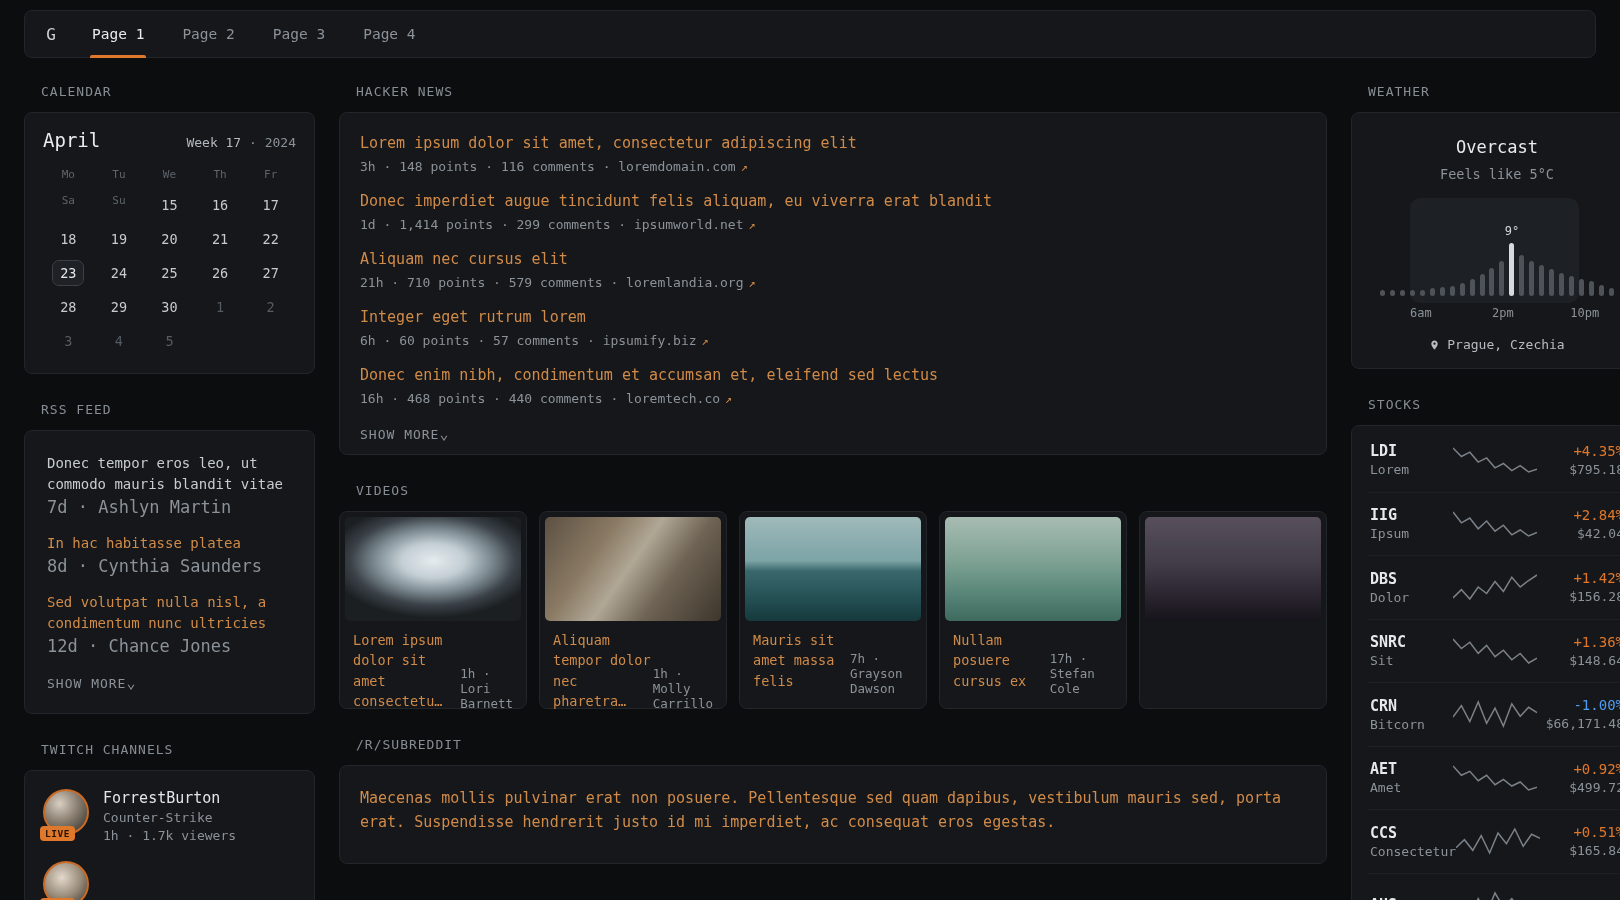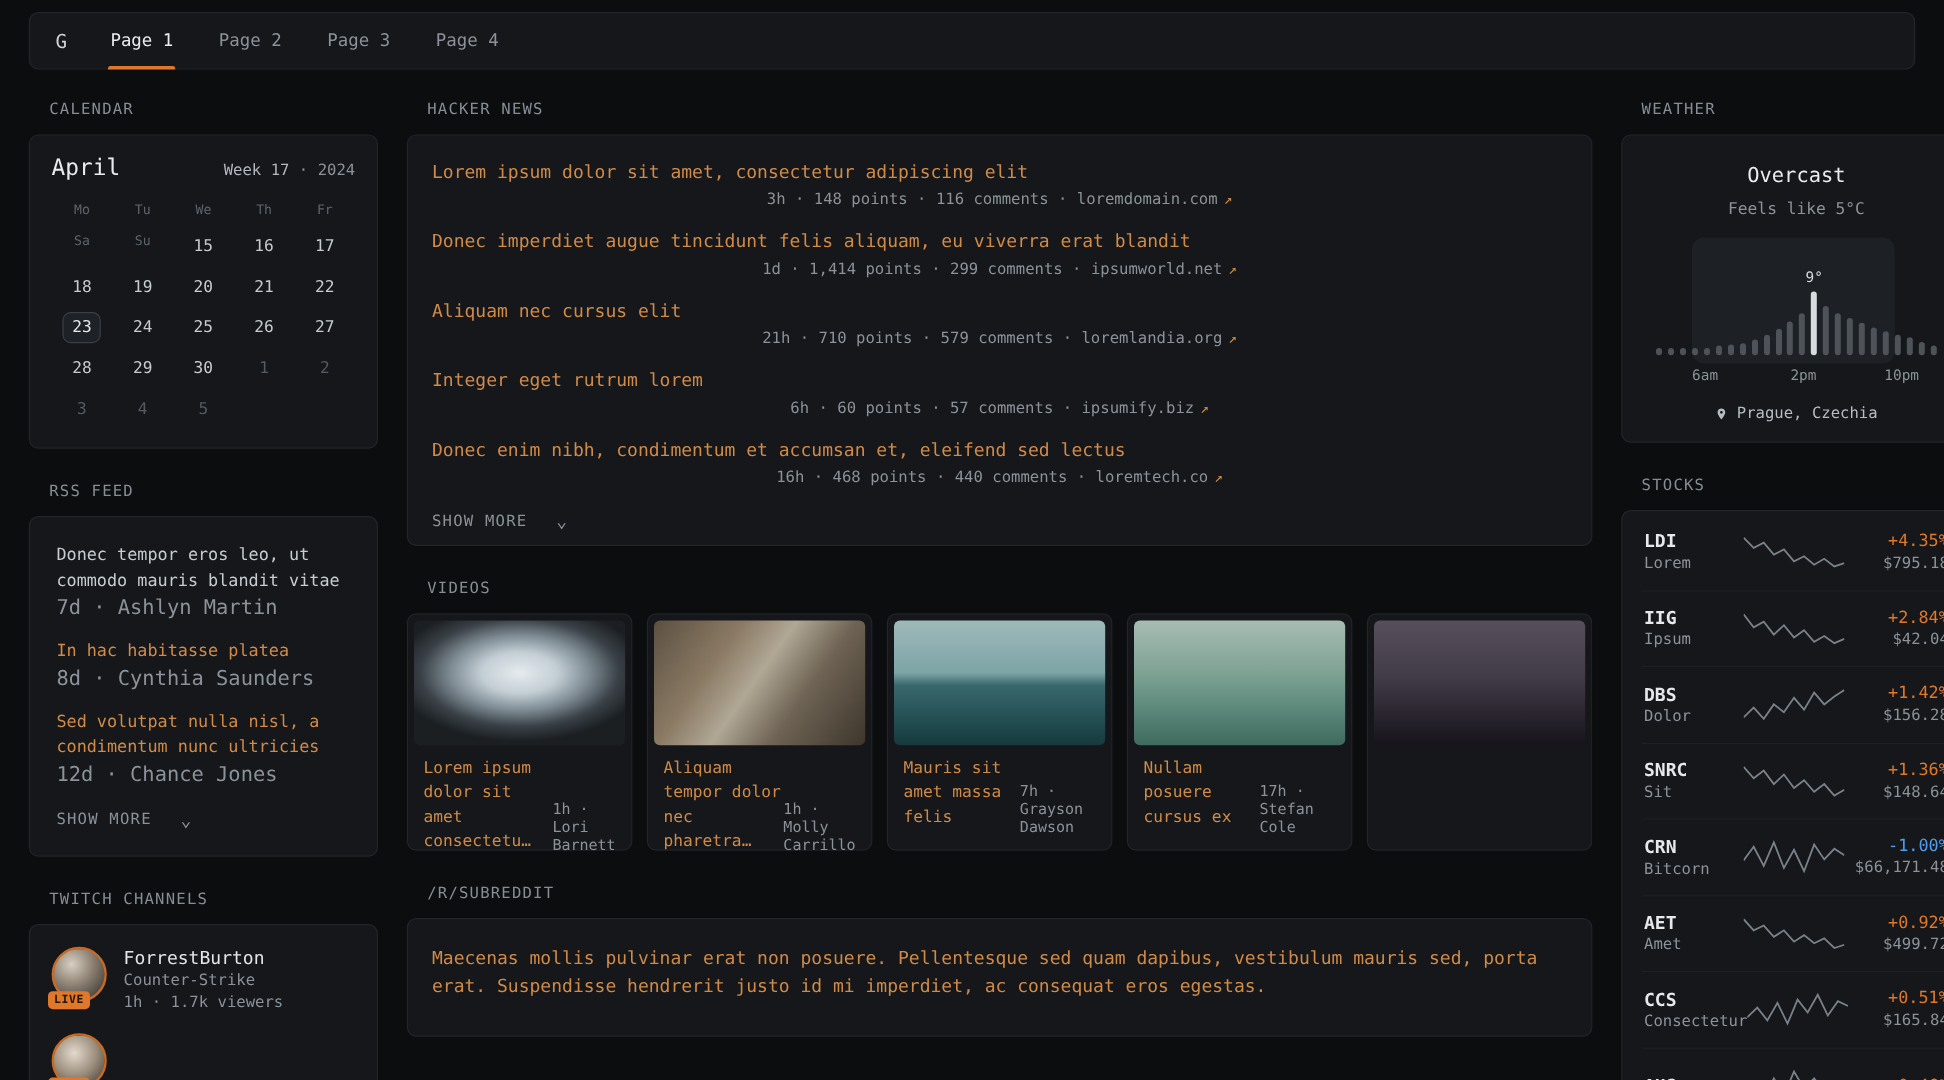--- a/index.html
+++ b/index.html
@@ -46,41 +46,41 @@
   .cal-day.muted { color:#545b62; }
   .cal-day .d { display:inline-block; min-width:32px; height:26px; line-height:24px;
     border:1px solid transparent; border-radius:7px; }
   .cal-day .d.selected { border-color:#3b4046; background:#1e2126; color:#e4e7ea; }
   
   .pad-card { padding:22px; }
   .rss-item { margin-bottom:16px; }
   .rss-title { font-size:14px; line-height:1.5; color:var(--link); cursor:pointer; }
   .rss-title.read { color:#c7ccd1; }
   .item-meta { font-size:17px; color:var(--muted); margin-top:2px; }
-  .show-more { display:inline-flex; align-items:center; gap:24px; background:none; border:none;
+  .show-more { display:inline-flex; align-items:center; gap:0; background:none; border:none;
     color:var(--muted); font:inherit; font-size:13px; letter-spacing:1px; margin-top:4px; cursor:pointer; }
   .chev { font-size:15px; line-height:0.6; }
   
   .tw-card { padding:18px 18px 4px; }
   .tw-row { display:flex; gap:14px; margin-bottom:18px; align-items:flex-start; cursor:pointer; }
   .tw-avatar-wrap { position:relative; flex:none; width:46px; height:46px; }
   .tw-avatar { width:46px; height:46px; border-radius:50%; }
   .tw-avatar.ring { border:2px solid #c96a25; }
   .av-1 { background:radial-gradient(circle at 35% 30%, #d8cfc2, #8a7f71 45%, #46403a 85%); }
   .av-2 { background:radial-gradient(circle at 40% 35%, #e3d9cc, #9a8d7c 50%, #4e463d 88%); }
   .av-3 { background:radial-gradient(circle at 45% 30%, #ded6ca, #a59a89 50%, #575047 88%); }
   .tw-live { position:absolute; left:-3px; bottom:-6px; background:var(--accent); color:#241405;
     font-size:9.5px; font-weight:bold; letter-spacing:.5px; padding:2px 5px; border-radius:4px; }
   .tw-name { font-size:15px; color:#e3e6e9; }
   .tw-game, .tw-meta { font-size:13px; color:var(--muted); margin-top:3px; }
   
   .hn-card { padding:20px 20px 12px; }
   .hn-item { margin-bottom:17px; }
   .hn-title { font-size:15px; color:var(--link); line-height:1.4; cursor:pointer; }
-  .hn-meta { font-size:13px; color:var(--muted); margin-top:5px;text-align:center; }
+  .hn-meta { font-size:13px; color:var(--muted); margin-top:5px; }
   .hn-meta .domain { cursor:pointer; }
   .ext { color:var(--link); font-size:12px; margin-left:5px; }
   .sub-title { font-size:15px; color:var(--link); line-height:1.6; cursor:pointer; }
   
   .video-row { display:flex; gap:12px; overflow:hidden; }
   .video-card { flex:none; width:188px; height:198px; background:var(--card);
     border:1px solid var(--border); border-radius:8px; padding:5px;
     display:flex; flex-direction:column; cursor:pointer; }
   .video-thumb { height:104px; border-radius:5px; flex:none; }
   .thumb-1 { background:radial-gradient(ellipse 60% 55% at 50% 42%, #e6ebee 0%, #c3ced4 30%, #7d8a92 55%, #3a4147 78%, #1b1f22 100%); }

